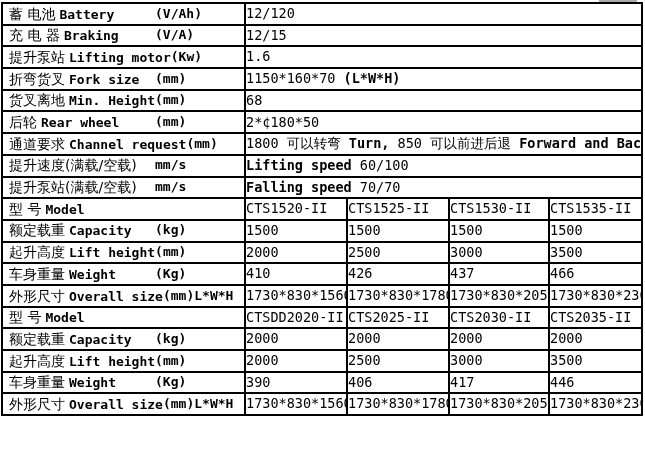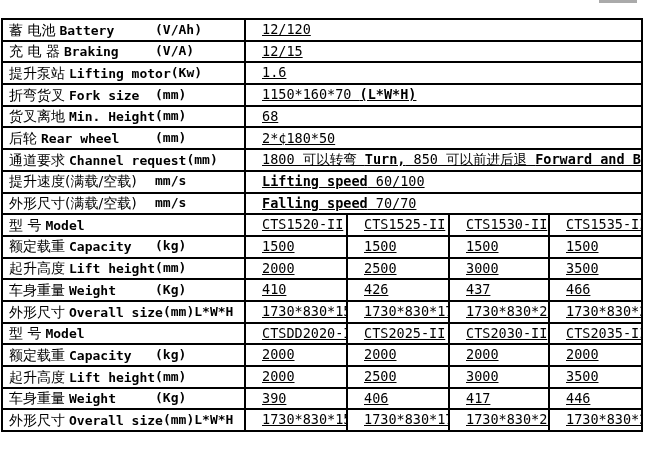--- a/index.html
+++ b/index.html
@@ -2,32 +2,32 @@
 <html><head>
 <meta charset="utf-8">
 <style>
   html,body{margin:0;padding:0;}
   body{
     width:645px;height:463px;background:#ffffff;position:relative;
     font-family:"DejaVu Sans Mono","DejaVu Sans",monospace;color:#000;
     overflow:hidden;
   }
   .sheet{position:absolute;left:1px;top:2px;}
-  table{border-collapse:collapse;table-layout:fixed;width:640px;margin-top:16px;}
+  table{border-collapse:collapse;table-layout:fixed;width:640px;}
   col.c-label{width:243px;}
   col.c-m1{width:102px;}
   col.c-m2{width:102px;}
   col.c-m3{width:100px;}
   col.c-m4{width:93px;}
   td{
     border:2px solid #000;height:19.7px;vertical-align:middle;
     padding:0 4px 0 6px;white-space:nowrap;overflow:hidden;
     font-size:13.5px;line-height:1;
   }
-  td.val{padding-left:16px;text-decoration:underline;}
+  td.val{padding-left:0;}
   .cn{font-family:"DejaVu Sans","Liberation Sans",sans-serif;font-size:14px;}
   .lab-main{display:inline-block;min-width:146px;vertical-align:middle;}
   .lab-en{font-weight:bold;font-size:13px;margin-left:4px;}
   .lab-unit{font-weight:bold;font-size:13px;}
   .b{font-weight:bold;}
   .artifact-bar{position:absolute;left:599px;top:0;width:38px;height:3px;background:#aaaaaa;}
 </style>
 </head>
 <body>
 
@@ -69,21 +69,21 @@
         </tr>
         <tr>
           <td class="lab"><span class="lab-main"><span class="cn">通道要求</span><span class="lab-en">Channel request</span></span><span class="lab-unit">(mm)</span></td>
           <td class="val" colspan="4"><span>1800 可以转弯 </span><span class="b">Turn,</span><span> 850 可以前进后退  </span><span class="b">Forward and Backward</span></td>
         </tr>
         <tr>
           <td class="lab"><span class="lab-main"><span class="cn">提升速度(满载/空载)</span></span><span class="lab-unit">mm/s</span></td>
           <td class="val" colspan="4"><span class="b">Lifting speed</span><span>  60/100</span></td>
         </tr>
         <tr>
-          <td class="lab"><span class="lab-main"><span class="cn">外形尺寸(满载/空载)</span></span><span class="lab-unit">mm/s</span></td>
+          <td class="lab"><span class="lab-main"><span class="cn">提升泵站(满载/空载)</span></span><span class="lab-unit">mm/s</span></td>
           <td class="val" colspan="4"><span class="b">Falling speed</span><span>  70/70</span></td>
         </tr>
         <tr>
           <td class="lab"><span class="lab-main"><span class="cn">型    号</span><span class="lab-en">Model</span></span></td>
           <td class="val">CTS1520-II</td>
           <td class="val">CTS1525-II</td>
           <td class="val">CTS1530-II</td>
           <td class="val">CTS1535-II</td>
         </tr>
         <tr>

